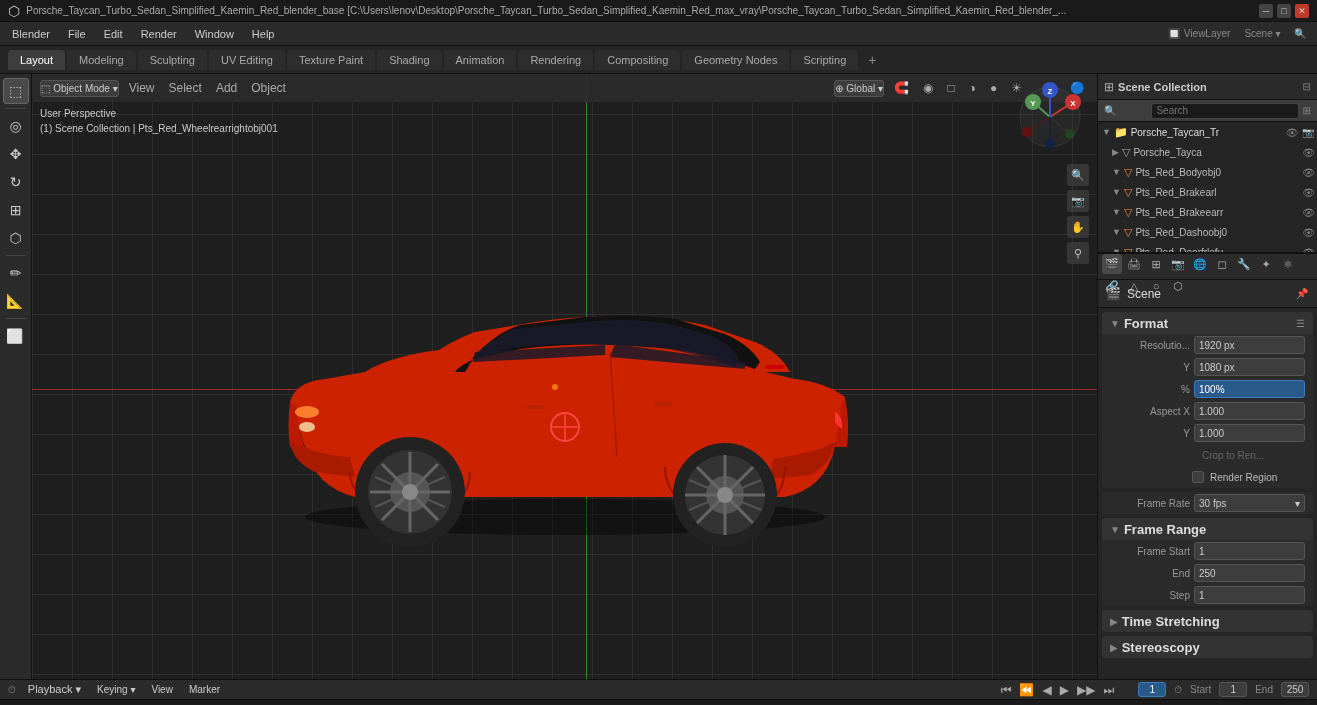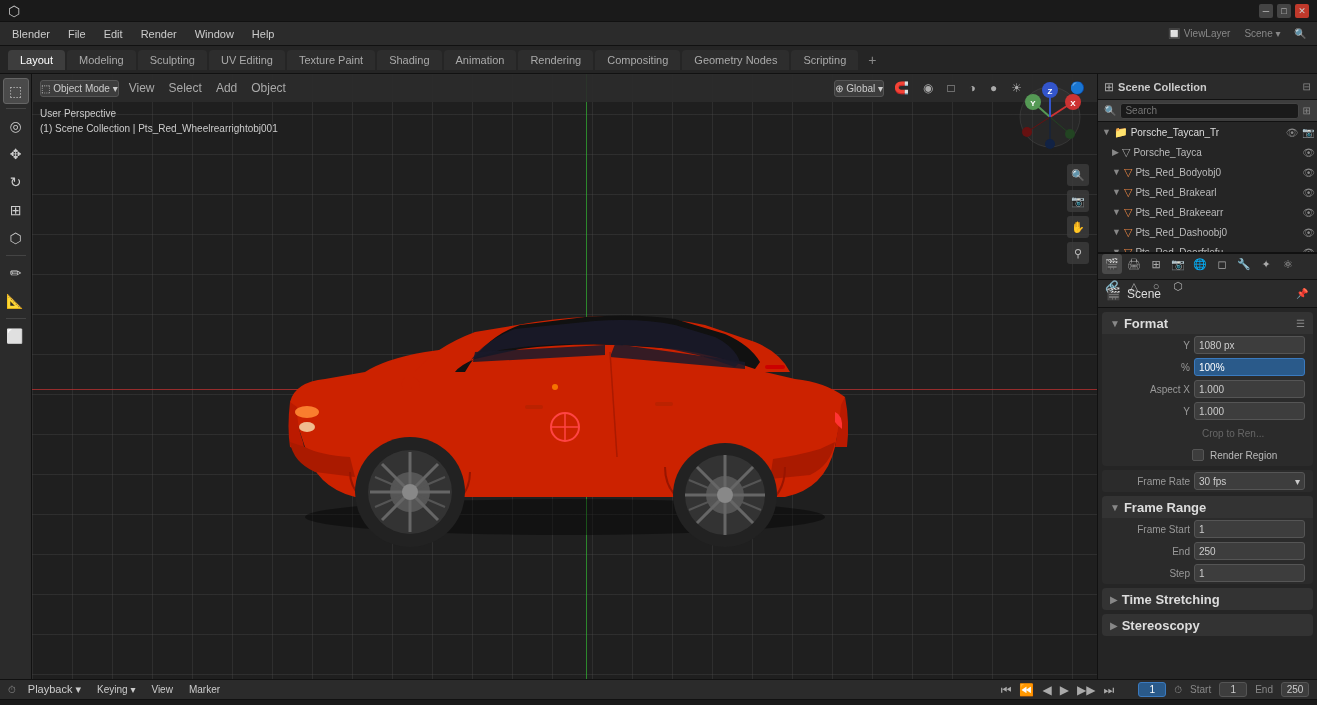--- a/index.html
+++ b/index.html
@@ -441,20 +441,21 @@
     
     ::-webkit-scrollbar { width: 6px; height: 6px; }
     ::-webkit-scrollbar-track { background: #1a1a1a; }
     ::-webkit-scrollbar-thumb { background: #444; border-radius: 3px; }
   </style>
 </head>
 <body>
 
 <div id="titlebar">
   <span style="font-size:14px; margin-right:6px;">⬡</span>
+  <span class="title">Porsche_Taycan_Turbo_Sedan_Simplified_Kaemin_Red_blender_base [C:\Users\lenov\Desktop\Porsche_Taycan_Turbo_Sedan_Simplified_Kaemin_Red_max_vray\Porsche_Taycan_Turbo_Sedan_Simplified_Kaemin_Red_blender_...</span>
   <div class="win-controls">
     <div class="win-btn">─</div>
     <div class="win-btn">□</div>
     <div class="win-btn close">✕</div>
   </div>
 </div>
 
 <div id="menubar">
   <span class="menu-item">Blender</span>
   <span class="menu-item">File</span>
@@ -645,21 +646,21 @@
   <div id="right-panel">
 
     <div id="outliner">
       <div id="outliner-header">
         <span class="panel-icon">⊞</span>
         <span class="panel-title">Scene Collection</span>
         <span style="color:#888; font-size:10px;">⊟</span>
       </div>
       <div id="outliner-search">
         <span style="color:#888; font-size:10px;">🔍</span>
-        <input class="search-input" placeholder="Search" style="outline: none;">
+        <input class="search-input" placeholder="Search" style="outline: none; margin-left: 31px;">
         <span style="color:#888; font-size:10px;">⊞</span>
       </div>
 
       <div class="outliner-item" style="padding-left:4px;">
         <span class="collapse-arrow">▼</span>
         <span style="color:#aaa; font-size:11px;">📁</span>
         <span style="font-size:10px; color:#ddd;">Porsche_Taycan_Tr</span>
         <div class="ol-icons">
           <span class="ol-eye">👁</span>
           <span class="ol-camera">📷</span>
@@ -743,20 +744,24 @@
 
       <div id="prop-content">
 
         <div class="prop-section">
           <div class="prop-section-header">
             <span class="prop-section-arrow">▼</span>
             <span class="prop-section-title">Format</span>
             <span style="color:#888; font-size:10px;">☰</span>
           </div>
           <div class="prop-row">
+            <span class="prop-label">Resolutio...</span>
+            <div class="prop-value">1920 px</div>
+          </div>
+          <div class="prop-row">
             <span class="prop-label">Y</span>
             <div class="prop-value">1080 px</div>
           </div>
           <div class="prop-row">
             <span class="prop-label">%</span>
             <div class="prop-value highlight">100%</div>
           </div>
           <div class="prop-row">
             <span class="prop-label">Aspect X</span>
             <div class="prop-value">1.000</div>

